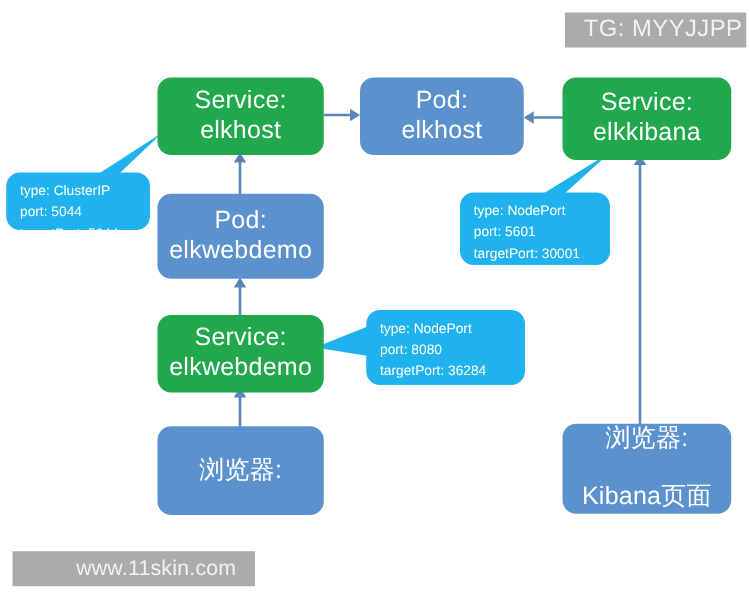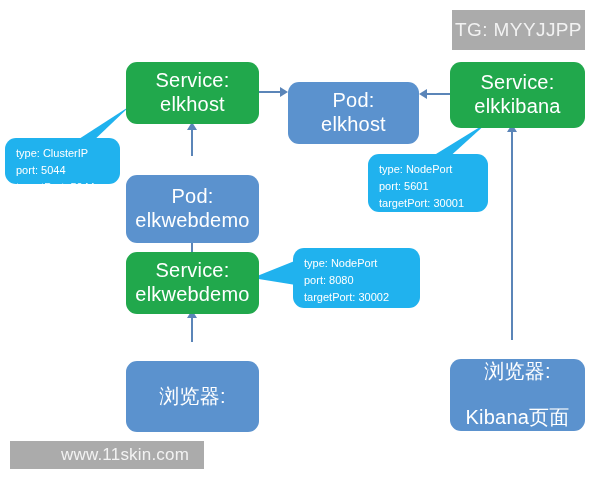--- a/index.html
+++ b/index.html
@@ -29,21 +29,21 @@
     color: #ffffff;
     line-height: 1.18;
     letter-spacing: 0.2px;
     z-index: 3;
   }
   .node .ln {
     display: block;
     white-space: nowrap;
   }
   .node.green { background: #21A84C; }
-  .node.blue  { background: #5B92CE; margin-top: 20px; }
+  .node.blue  { background: #5B92CE; }
 
   .node.svc   { font-size: 20px; }
   .node.pod   { font-size: 20px; }
   .node.brw   { font-size: 20px; gap: 22px; }
 
   
   .callout {
     position: absolute;
     box-sizing: border-box;
     background: #20B2EE;
@@ -187,24 +187,24 @@
 
   <div class="callout" style="left:368px; top:154px; width:120px; height:58px;">
     <span class="cl">type: NodePort</span>
     <span class="cl">port: 5601</span>
     <span class="cl">targetPort: 30001</span>
   </div>
 
   <div class="callout" style="left:293px; top:248px; width:127px; height:60px;">
     <span class="cl">type: NodePort</span>
     <span class="cl">port: 8080</span>
-    <span class="cl">targetPort: 30002</span>
-  </div>
-
-  <div class="badge" id="tg-badge" style="left:452px; top:10px; width:133px; height:40px;">
+    <span class="cl">targetPort: 36284</span>
+  </div>
+
+  <div class="badge" id="tg-badge" style="left:452px; top:10px; width:133px; height:28px;padding-left:12px;">
     <span>TG: MYYJJPP</span>
   </div>
 
   <div class="badge" id="watermark-badge" style="left:10px; top:441px; width:158px; height:28px;padding-left:36px;">
     <span>www.11skin.com</span>
   </div>
 
 </div>
 
 </body></html>

